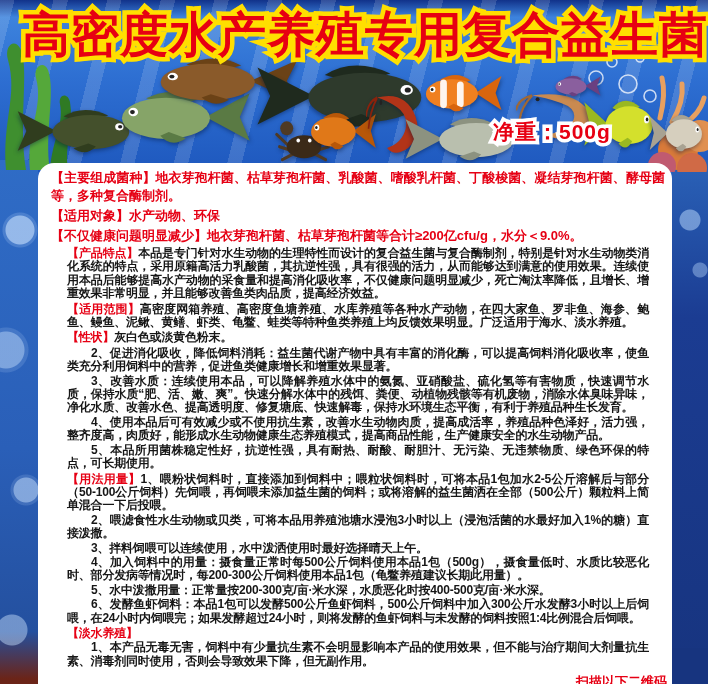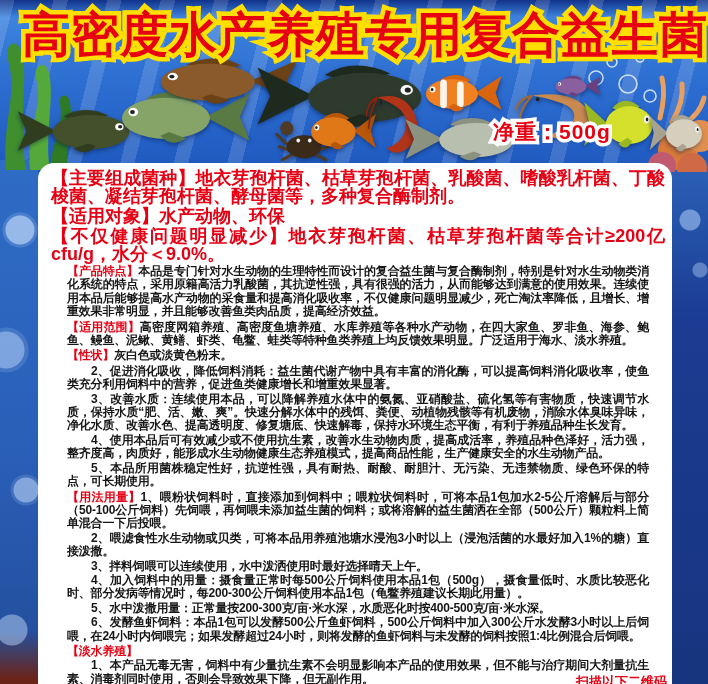--- a/index.html
+++ b/index.html
@@ -68,21 +68,21 @@
   .panel{
     position:absolute;left:38px;top:163px;width:634px;bottom:0;
     background:#ffffff;border-radius:16px 16px 0 0;
     padding:6px 7px 0 13px;z-index:20;
   }
   .section{margin:0 0 2px;font-size:12px;line-height:13.4px;letter-spacing:-0.2px;
     color:#161616;font-weight:bold;}
   .section p{margin:0 16px 1px;text-align:justify;}
   .section .hdr{color:#e60014;}
   .section .indent{text-indent:2em;}
-  .red-large{font-size:18px;line-height:18px;color:#e60014;letter-spacing:0;}
+  .red-large{font-size:13px;line-height:18px;color:#e60014;letter-spacing:0;}
   .red-large p{margin:0 0 2px;}
   .footer-note{
     position:absolute;left:576px;top:673px;z-index:26;
     font-size:13px;font-weight:bold;color:#e60014;white-space:nowrap;
   }
   
   .flora{position:absolute;left:0;top:0;width:708px;height:172px;z-index:5;}
 </style>
 </head>
 <body>

